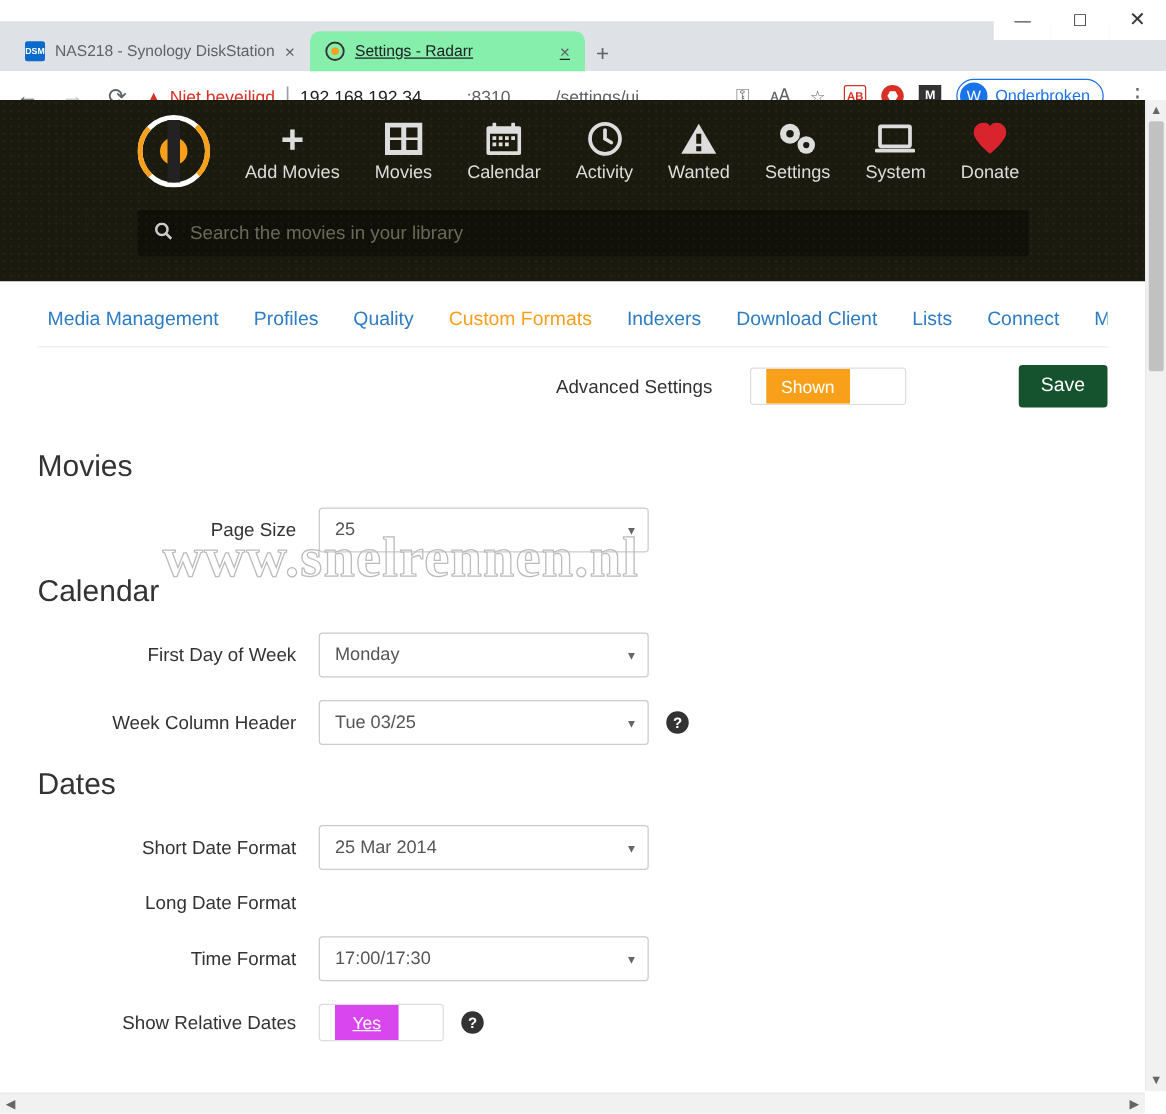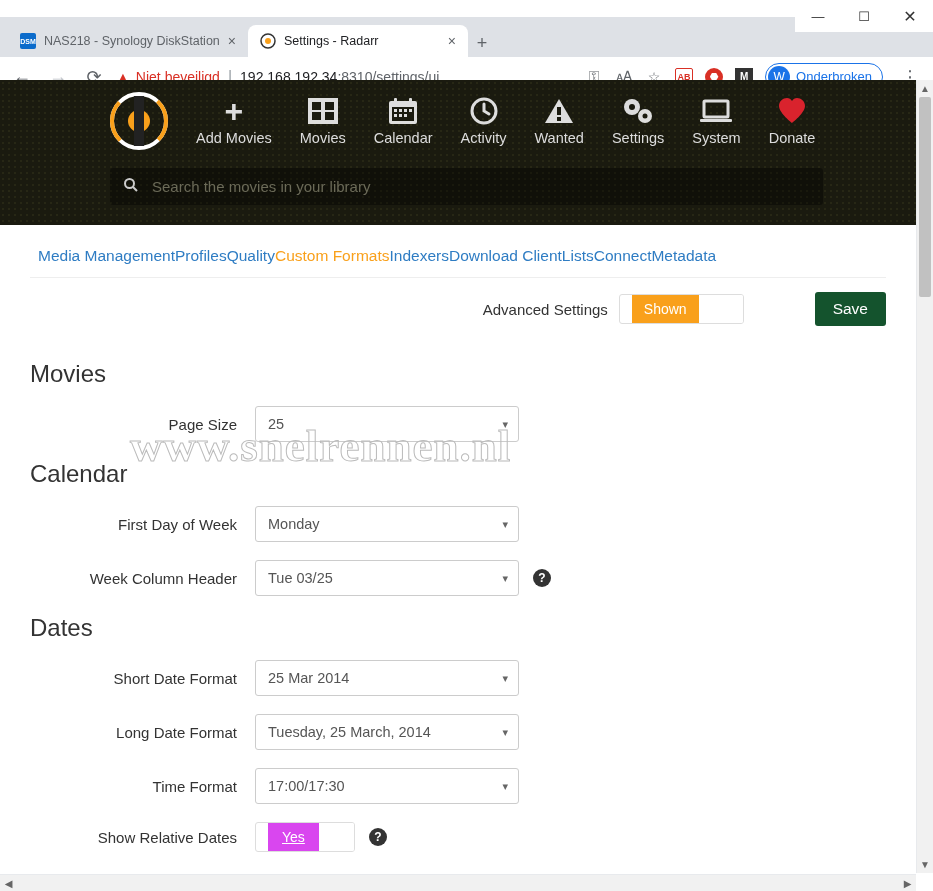--- a/index.html
+++ b/index.html
@@ -6,32 +6,32 @@
 body { width: 933px; height: 891px; background: #fff; overflow: hidden; position: relative; }
 
 
 .window-controls { position: absolute; top: 0; right: 0; height: 32px; display: flex; }
 .window-btn { width: 46px; height: 32px; display: flex; align-items: center; justify-content: center; background: #fff; color: #333; font-size: 13px; cursor: pointer; }
 .window-btn.close { font-size: 16px; }
 
 
 .tab-bar { height: 40px; background: #dee1e6; display: flex; align-items: flex-end; padding-top: 8px; padding-left: 8px; margin-top: 17px; }
 .tab { height: 32px; padding: 0 12px; display: flex; align-items: center; gap: 8px; font-size: 12.5px; color: #5f6368; border-radius: 8px 8px 0 0; min-width: 220px; position: relative; }
-.tab.active { background: #ffffff; color: #202124; }
+.tab.active { background: #86efac; color: #202124; text-decoration: underline; }
 .tab-favicon { width: 16px; height: 16px; display: inline-flex; align-items: center; justify-content: center; font-size: 11px; }
 .tab-close { margin-left: auto; color: #5f6368; font-size: 14px; cursor: pointer; }
 .new-tab { width: 28px; height: 28px; display: flex; align-items: center; justify-content: center; font-size: 18px; color: #5f6368; cursor: pointer; }
 
 
 .address-bar { height: 40px; background: #fff; display: flex; align-items: center; padding: 0 8px; gap: 8px; border-bottom: 1px solid #e8eaed; }
 .nav-btn { width: 28px; height: 28px; display: flex; align-items: center; justify-content: center; color: #5f6368; font-size: 18px; cursor: pointer; border-radius: 50%; }
 .nav-btn.disabled { color: #bdc1c6; }
 .security-warn { color: #d93025; font-size: 14px; display: flex; align-items: center; gap: 6px; }
 .url-text { font-size: 14px; color: #202124; }
-.url-text .path { color: #5f6368; }
+.url-text .path { color: #5f6368; margin-left: 36px; }
 .ext-icons { margin-left: auto; display: flex; align-items: center; gap: 12px; }
 .ext-icon { width: 18px; height: 18px; display: inline-flex; align-items: center; justify-content: center; font-size: 14px; color: #5f6368; }
 .profile-pill { display: flex; align-items: center; gap: 6px; border: 1px solid #1a73e8; border-radius: 16px; padding: 2px 10px 2px 2px; font-size: 13px; color: #1a73e8; }
 .profile-avatar { width: 22px; height: 22px; border-radius: 50%; background: #1a73e8; color: #fff; display: flex; align-items: center; justify-content: center; font-size: 12px; }
 .menu-dots { font-size: 18px; color: #5f6368; cursor: pointer; padding: 0 6px; }
 
 
 .app-viewport { position: absolute; top: 80px; left: 0; right: 0; bottom: 18px; overflow: hidden; }
 .scrollbar-v { position: absolute; right: 0; top: 80px; bottom: 18px; width: 17px; background: #f1f1f1; border-left: 1px solid #e8eaed; }
 .scrollbar-v .thumb { position: absolute; left: 2px; right: 2px; top: 17px; height: 200px; background: #c1c1c1; border-radius: 2px; }
@@ -50,24 +50,24 @@
 .nav-item { display: flex; flex-direction: column; align-items: center; gap: 4px; color: #ddd; font-size: 14.5px; cursor: pointer; }
 .nav-item-icon { font-size: 26px; height: 30px; display: flex; align-items: center; }
 .nav-item.donate .nav-item-icon { color: #d9232d; }
 .search-wrap { margin: 18px 110px 0; background: rgba(0,0,0,0.35); border-radius: 3px; padding: 10px 14px; display: flex; align-items: flex-end; gap: 14px; }
 .search-wrap .icon { color: #ccc; font-size: 14px; }
 .search-input { background: transparent; border: none; outline: none; color: #8f8d74; font-size: 15px; flex: 1; }
 .search-input::placeholder { color: #6b6a58; }
 
 
 .settings-page { padding: 0 30px 40px; margin-right: 17px; }
-.settings-tabs { display: flex; padding: 22px 8px 12px; border-bottom: 1px solid #eee; font-size: 15.5px; overflow: hidden; white-space: nowrap; }
+.settings-tabs { display: flex; gap: 28px; padding: 22px 8px 12px; border-bottom: 1px solid #eee; font-size: 15.5px; overflow: hidden; white-space: nowrap; }
 .settings-tabs a { color: #2e7cc3; cursor: pointer; }
 .settings-tabs a.active { color: #f9a01b; }
-.toolbar-row { display: flex; justify-content: flex-end; align-items: center; gap: 11px; padding: 14px 0 20px; }
+.toolbar-row { display: flex; justify-content: flex-end; align-items: center; gap: 30px; padding: 14px 0 20px; }
 .adv-label { font-size: 15px; color: #333; }
 .toggle { display: flex; border: 1px solid #ddd; border-radius: 3px; overflow: hidden; }
 .toggle .on { background: #f9a01b; color: #fff; padding: 6px 12px; font-size: 14px; margin-left: 12px; }
 .toggle .off { background: #fff; padding: 6px 12px; width: 44px; }
 .toggle-blue .on { background: #d946ef; text-decoration: underline; }
 .save-btn { background: #14532d; color: #fff; border: none; border-radius: 3px; padding: 8px 18px; font-size: 15.5px; cursor: pointer; margin-left: 60px; }
 
 .section-h { font-size: 24px; font-weight: 400; color: #333; margin: 14px 0 18px; }
 .form-row { display: flex; align-items: center; margin-bottom: 18px; }
 .form-label { width: 225px; text-align: right; padding-right: 18px; font-size: 15px; color: #333; }
@@ -286,23 +286,20 @@
 
     <h2 class="section-h">Dates</h2>
     <div class="form-row">
       <div class="form-label">Short Date Format</div>
       <div class="form-control">
         <div class="select">25 Mar 2014</div>
       </div>
     </div>
     <div class="form-row">
       <div class="form-label">Long Date Format</div>
-      <div class="form-control">
-        <div class="select">Tuesday, 25 March, 2014</div>
-      </div>
     </div>
     <div class="form-row">
       <div class="form-label">Time Format</div>
       <div class="form-control">
         <div class="select">17:00/17:30</div>
       </div>
     </div>
     <div class="form-row">
       <div class="form-label">Show Relative Dates</div>
       <div class="form-control" style="display:flex;align-items:center;">

